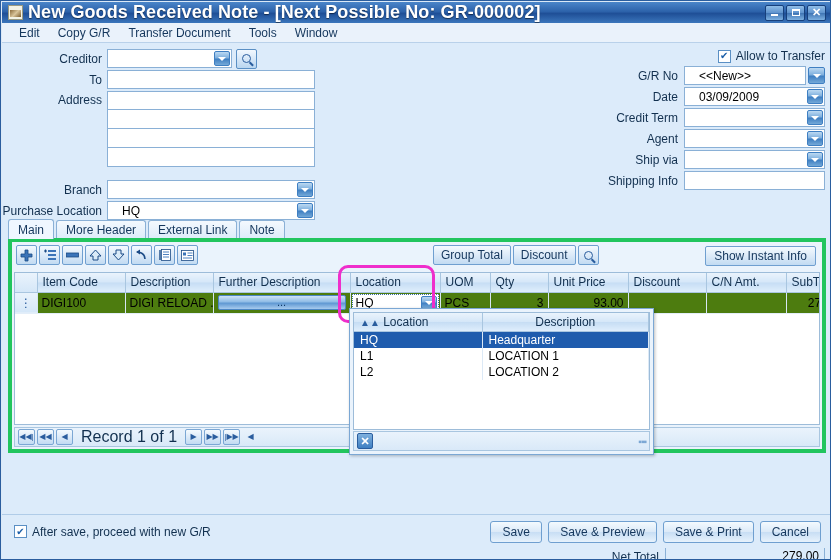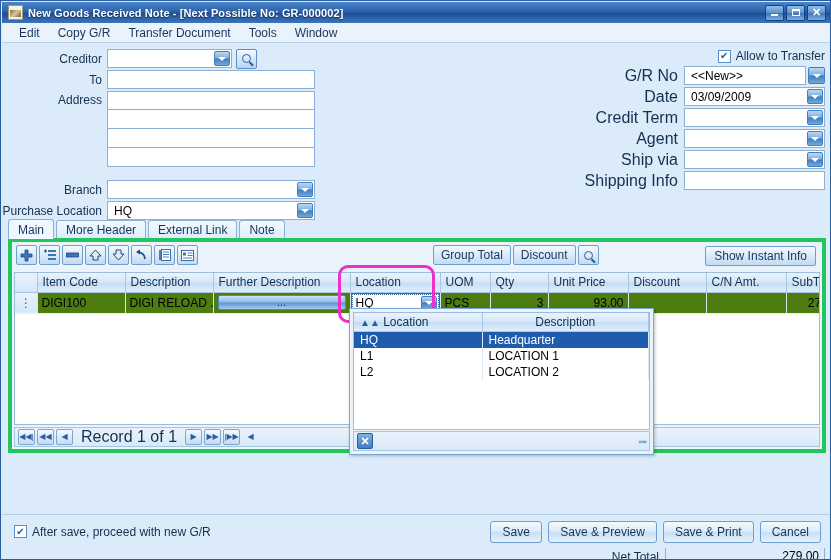--- a/index.html
+++ b/index.html
@@ -31,21 +31,21 @@
     background: #f2f2e6;
     border: 1px solid #9a9a80;
     position: relative; flex: 0 0 auto;
   }
   .title-icon:after {
     content: ""; position: absolute; left: 1px; top: 4px;
     width: 11px; height: 7px;
     background: linear-gradient(135deg, #8a6a3a 0%, #d8c49a 50%, #7a5a2a 100%);
   }
   .title-text {
-    color: #ffffff; font-weight: bold; font-size: 11px;
+    color: #ffffff; font-weight: bold; font-size: 18px;
     white-space: nowrap; letter-spacing: 0.1px;
     text-shadow: 0 1px 1px rgba(0,0,0,0.5);
   }
   .win-btns { margin-left: auto; display: flex; gap: 2px; padding-right: 2px; }
   .win-btn {
     width: 19px; height: 16px;
     background: linear-gradient(to bottom, #8fbde8 0%, #5e92cd 50%, #3f74b4 51%, #7db0e0 100%);
     border: 1px solid #17407c;
     border-radius: 2px;
     display: flex; align-items: center; justify-content: center;
@@ -72,21 +72,21 @@
 
   
   .hdr-left { position: absolute; left: 0; top: 6px; width: 330px; }
   .frow { display: flex; align-items: center; margin-bottom: 2px; height: 19px; }
   .flabel { width: 105px; text-align: right; padding-right: 5px; font-size: 12px; color: #12304f; }
   .fctl { position: relative; height: 19px; border: 1px solid #8ab0d6; background: #fff; }
   .fctl.plain { background: #fff; }
   .fctl input {
     border: 0; outline: 0; width: 100%; height: 100%;
     font-family: "Liberation Sans", sans-serif; font-size: 12px;
-    padding: 0 6px; background: transparent; color: #000;
+    padding: 0 14px; background: transparent; color: #000;
   }
   .ddbtn {
     position: absolute; right: 1px; top: 1px; width: 16px; height: 15px;
     background: linear-gradient(to bottom, #bcd9f2 0%, #7fb0de 45%, #3f7fc2 55%, #74a9d8 100%);
     border: 1px solid #3f7fc2; border-radius: 2px;
     display: flex; align-items: center; justify-content: center;
   }
   .ddbtn:after {
     content: ""; width: 0; height: 0;
     border-left: 4px solid transparent; border-right: 4px solid transparent;
@@ -110,21 +110,21 @@
   .chk {
     width: 13px; height: 13px; background: #fff; border: 1px solid #5a8fc4;
     display: inline-flex; align-items: center; justify-content: center;
     margin-right: 5px; flex: 0 0 auto;
   }
   .chk:after {
     content: "\2714"; color: #1c5fa8; font-size: 10px; line-height: 1;
   }
   .allow-label { font-size: 12px; color: #12304f; }
   .rrow { display: flex; align-items: center; justify-content: flex-end; margin-bottom: 2px; height: 19px; }
-  .rlabel { text-align: right; padding-right: 6px; font-size: 16px; color: #12304f; white-space: nowrap; }
+  .rlabel { text-align: right; padding-right: 6px; font-size: 12px; color: #12304f; white-space: nowrap; }
 
   
   .tabstrip {
     position: absolute; left: 6px; top: 176px; width: 818px; height: 20px;
     display: flex; align-items: flex-end;
   }
   .tab {
     height: 19px; padding: 0 9px; line-height: 19px;
     font-size: 12px; color: #14365c;
     background: linear-gradient(to bottom, #f4f9fe 0%, #dcebfa 100%);

